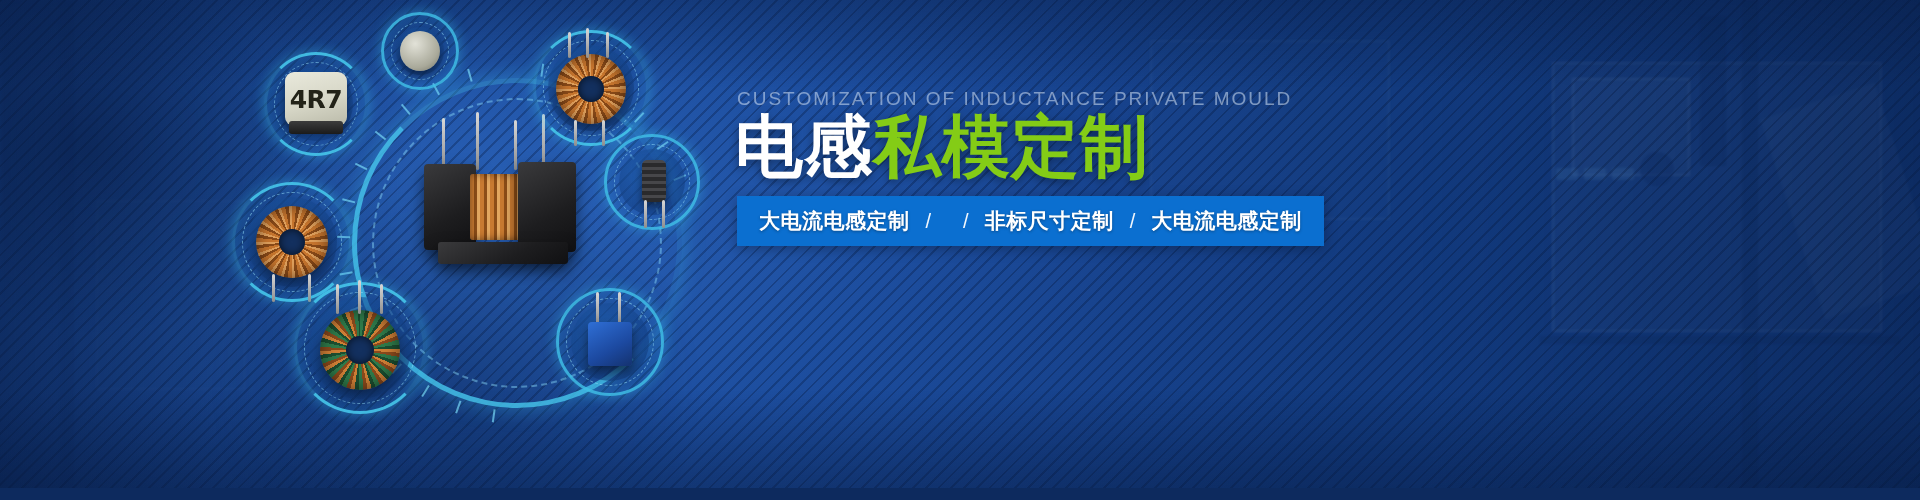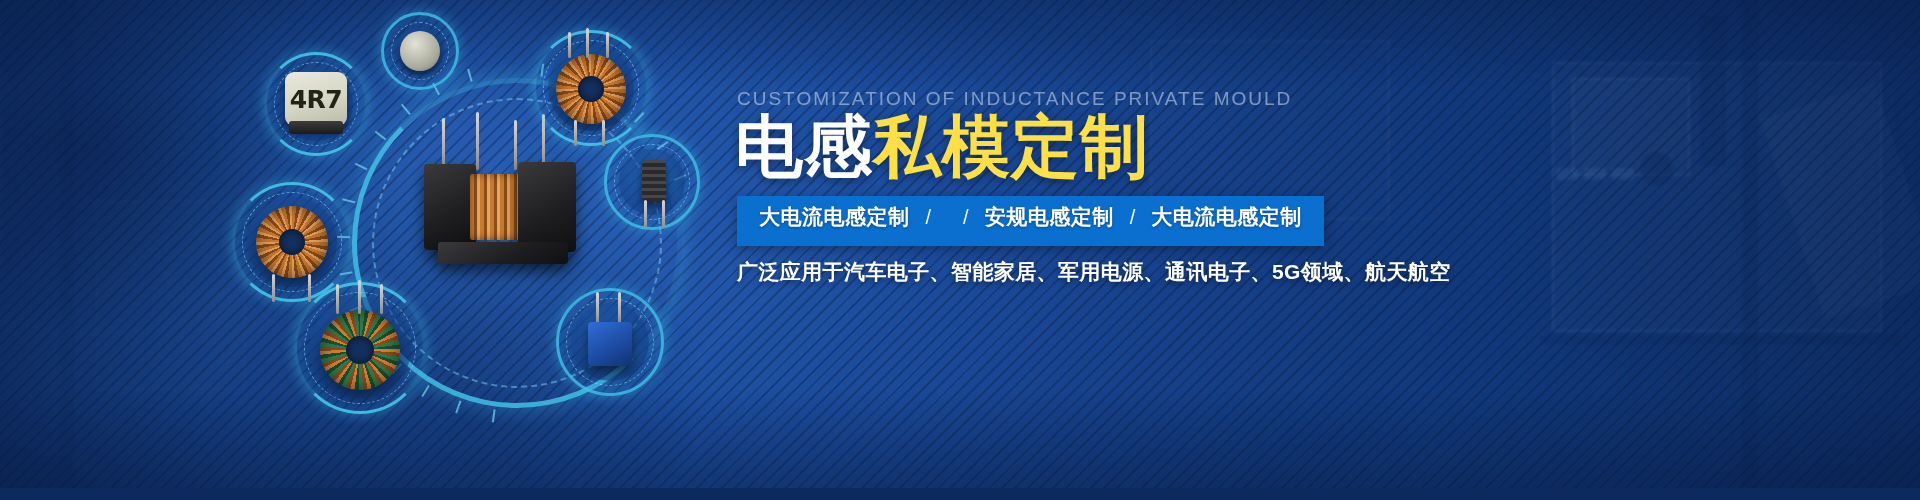--- a/index.html
+++ b/index.html
@@ -216,31 +216,31 @@
     position:absolute; left:0px; top:112px;
     white-space:nowrap;
     font-size:68px; font-weight:700; line-height:1;
     letter-spacing:1px;
   }
   .headline .h-white {
     color:#ffffff;
     text-shadow:0 3px 10px rgba(0,0,0,.40);
   }
   .headline .h-gold {
-    color:#fde047;
+    color:#84cc16;
     text-shadow:0 3px 10px rgba(0,0,0,.40);
     font-family:Liberation Mono, monospace;
   }
 
   .tagbar {
     position:absolute; left:2px; top:196px;
     height:50px;
     background:#0b6fd0;
-    display:flex; align-items:flex-end;
-    padding:15px 22px;
+    display:flex; align-items:center;
+    padding:8px 22px;
     box-shadow:0 3px 12px rgba(0,0,0,.30);
   }
   .tagbar-inner { display:flex; align-items:center; white-space:nowrap; }
   .tag {
     color:#ffffff; font-size:21px; font-weight:700;
     letter-spacing:.5px;
     text-shadow:0 1px 3px rgba(0,0,0,.35);
   }
   .tag-sep {
     color:#ffffff; font-size:20px; font-weight:400;
@@ -394,23 +394,22 @@
 
     <div class="headline">
       <span class="h-white">电感</span><span class="h-gold">私模定制</span>
     </div>
 
     <div class="tagbar">
       <div class="tagbar-inner">
         <span class="tag">大电流电感定制</span>
         <span class="tag-sep">/</span>
         <span class="tag-sep">/</span>
-        <span class="tag">安规电感定制</span>
+        <span class="tag">非标尺寸定制</span>
         <span class="tag-sep">/</span>
         <span class="tag">大电流电感定制</span>
       </div>
     </div>
 
-    <div class="apps">广泛应用于汽车电子、智能家居、军用电源、通讯电子、5G领域、航天航空</div>
 
   </div>
 
 </div>
 
 </body></html>

